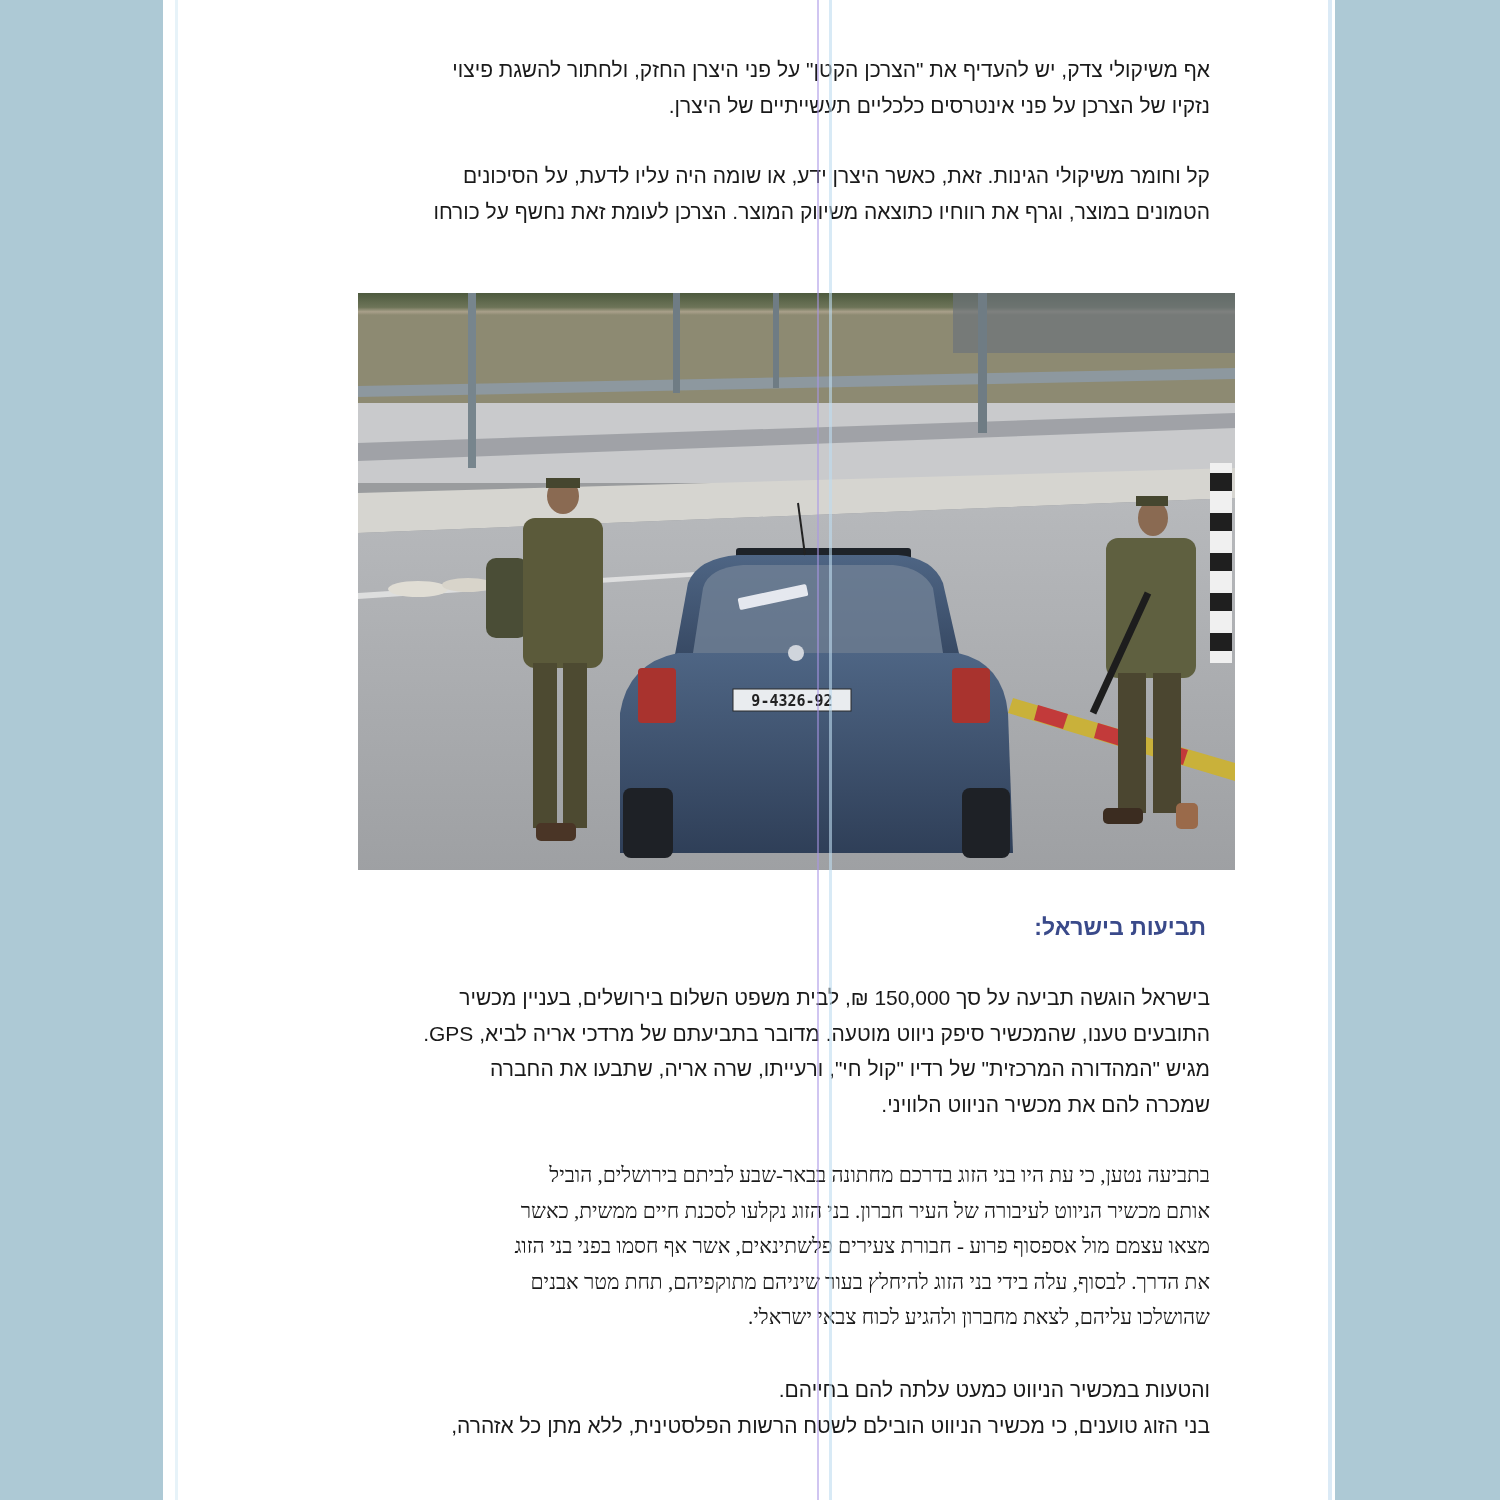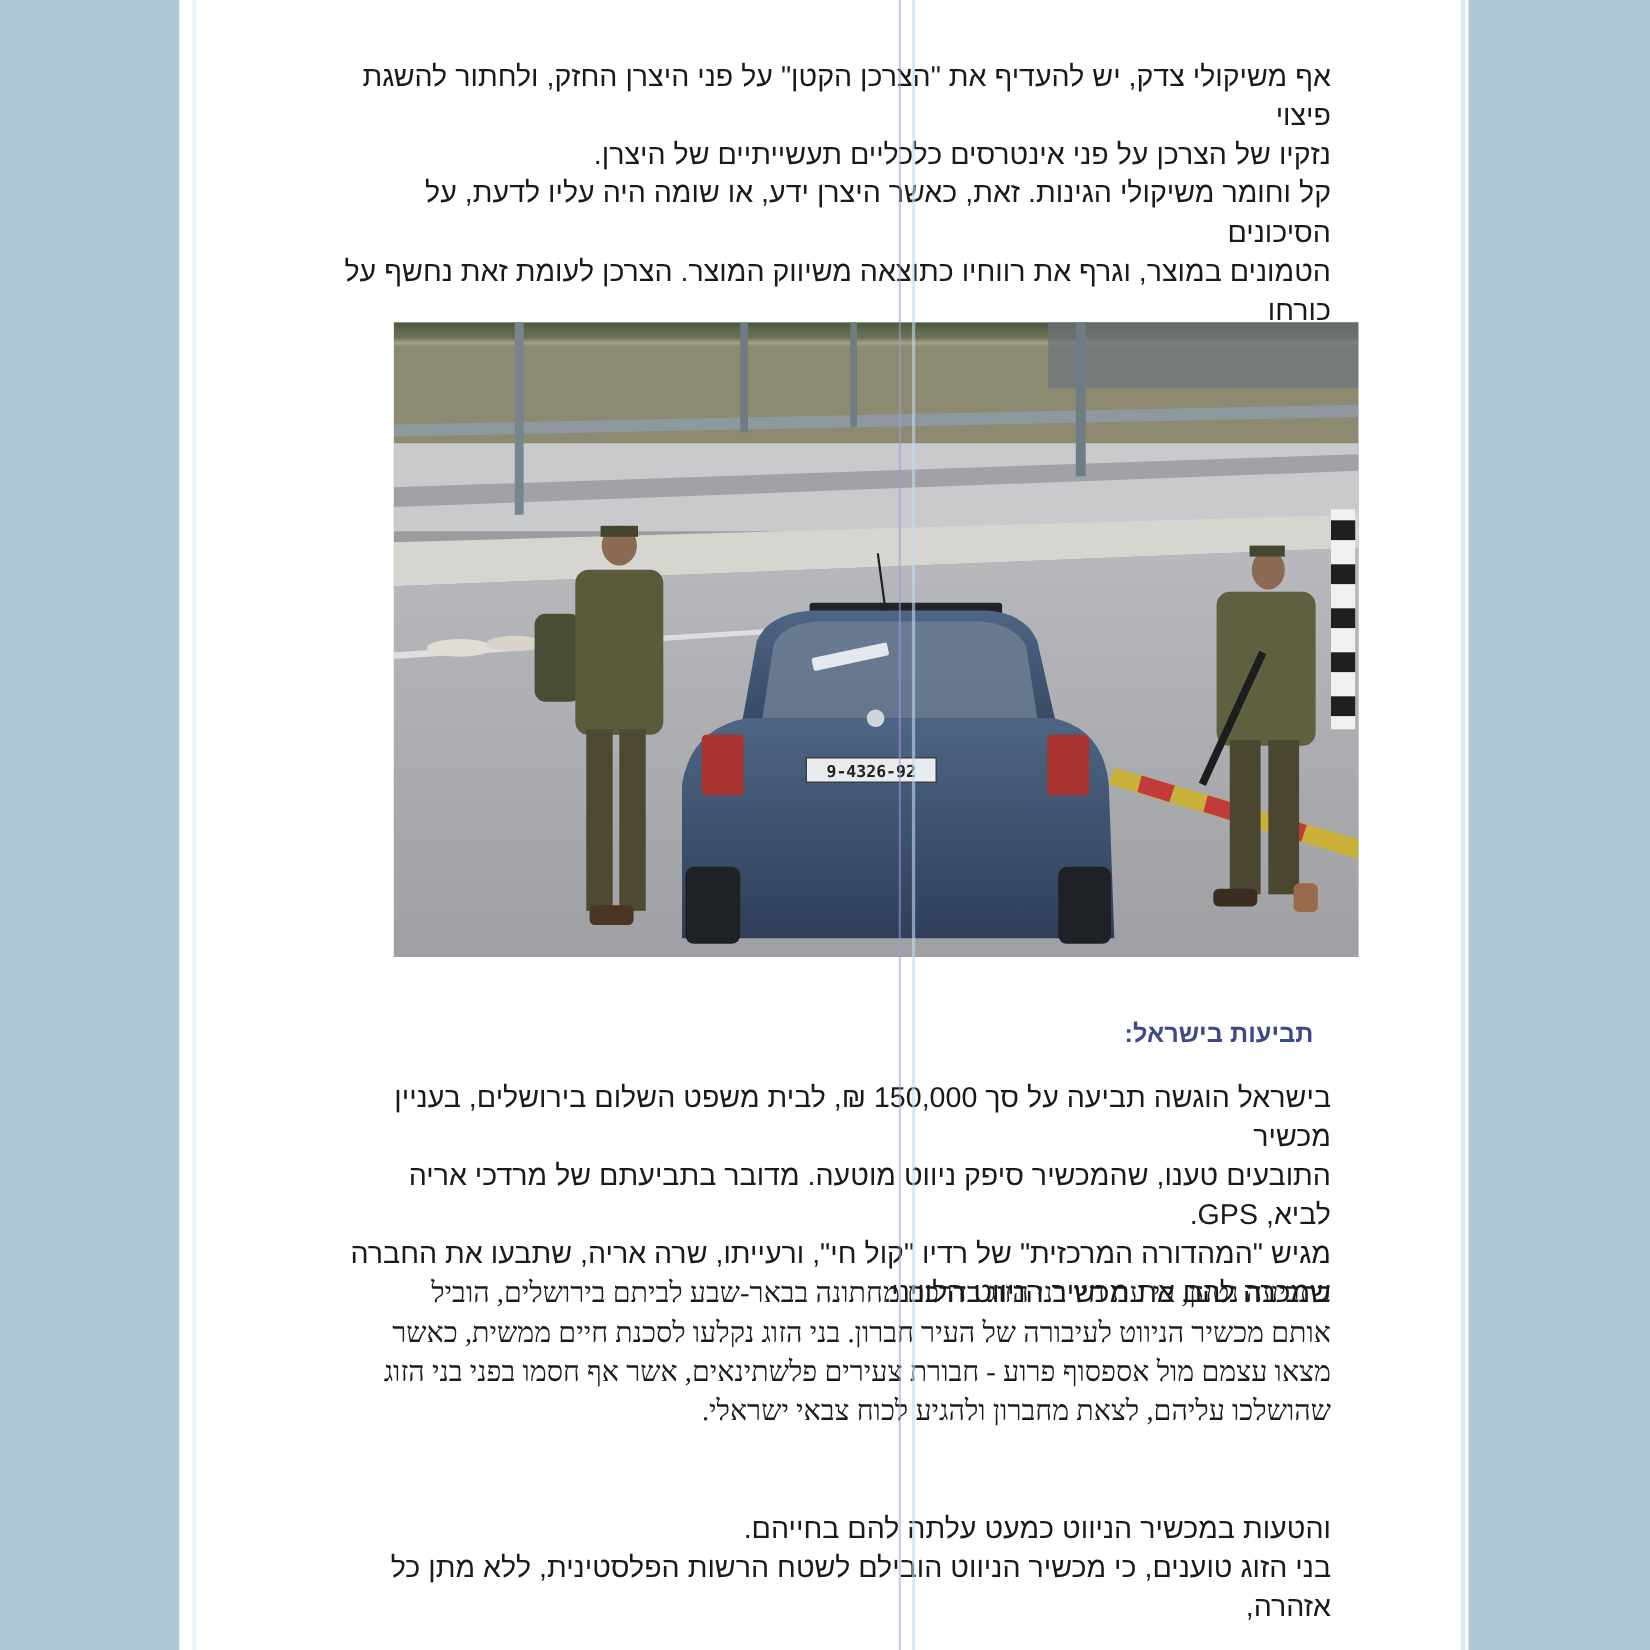--- a/index.html
+++ b/index.html
@@ -23,40 +23,40 @@
     .scan-line.b { left: 666px; background: rgba(190,220,240,0.6); width: 3px; }
     .scan-line.c { left: 12px; background: rgba(225,240,248,0.8); width: 3px; }
     .scan-line.d { left: 1165px; background: rgba(215,232,245,0.9); width: 4px; }
 
     .para {
       position: absolute;
       right: 125px;
       width: 900px;
       direction: rtl;
       text-align: right;
-      font-size: 26px;
+      font-size: 21px;
       line-height: 35.5px;
       color: #1a1a1a;
       margin: 0;
     }
     .p1 { top: 52px; }
     .p2 { top: 158px; }
     .p4 { top: 980px; }
     .p5 { top: 1158px; font-family: Liberation Serif, serif; }
     .p6 { top: 1372px; }
 
     .heading {
       position: absolute;
       right: 125px;
       top: 910px;
       direction: rtl;
       font-size: 23px;
       font-weight: bold;
       color: #3a4a8a;
-      margin: 16px;
+      margin: 4px;
     }
 
     .photo {
       position: absolute;
       left: 195px; top: 293px;
       width: 877px; height: 577px;
       overflow: hidden;
       background: #9a9c9e;
     }
     .photo svg { display: block; }
@@ -174,20 +174,21 @@
     <div>בישראל הוגשה תביעה על סך 150,000 ₪, לבית משפט השלום בירושלים, בעניין מכשיר</div>
     <div>התובעים טענו, שהמכשיר סיפק ניווט מוטעה. מדובר בתביעתם של מרדכי אריה לביא, GPS.</div>
     <div>מגיש "המהדורה המרכזית" של רדיו "קול חי", ורעייתו, שרה אריה, שתבעו את החברה</div>
     <div>שמכרה להם את מכשיר הניווט הלוויני.</div>
   </div>
 
   <div class="para p5">
     <div>בתביעה נטען, כי עת היו בני הזוג בדרכם מחתונה בבאר-שבע לביתם בירושלים, הוביל</div>
     <div>אותם מכשיר הניווט לעיבורה של העיר חברון. בני הזוג נקלעו לסכנת חיים ממשית, כאשר</div>
     <div>מצאו עצמם מול אספסוף פרוע - חבורת צעירים פלשתינאים, אשר אף חסמו בפני בני הזוג</div>
+    <div>את הדרך. לבסוף, עלה בידי בני הזוג להיחלץ בעור שיניהם מתוקפיהם, תחת מטר אבנים</div>
     <div>שהושלכו עליהם, לצאת מחברון ולהגיע לכוח צבאי ישראלי.</div>
   </div>
 
   <div class="para p6">
     <div>והטעות במכשיר הניווט כמעט עלתה להם בחייהם.</div>
     <div>בני הזוג טוענים, כי מכשיר הניווט הובילם לשטח הרשות הפלסטינית, ללא מתן כל אזהרה,</div>
   </div>
 
   <div class="scan-line a"></div>
   <div class="scan-line b"></div>

